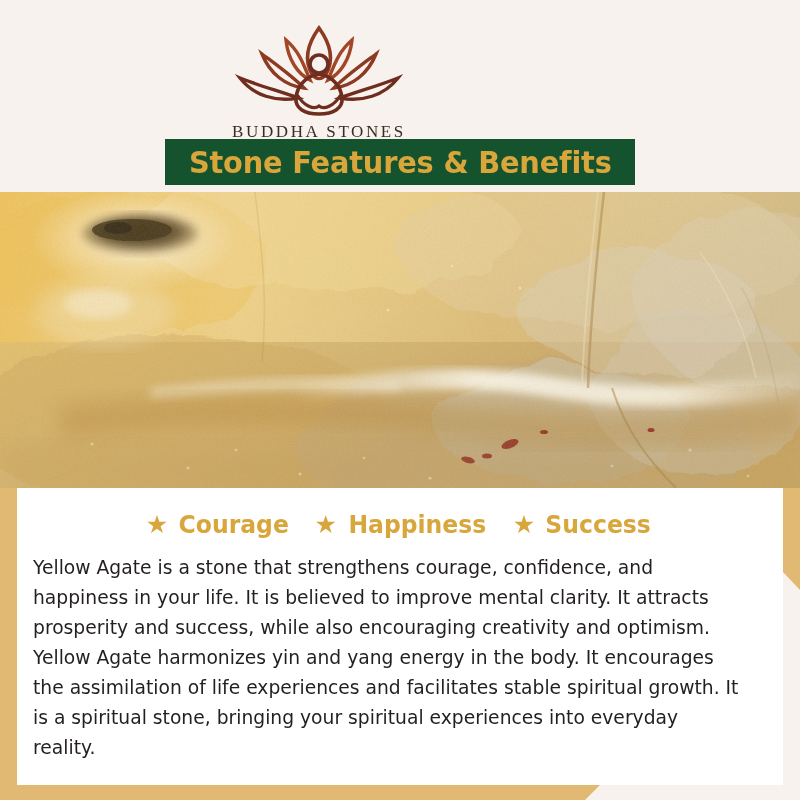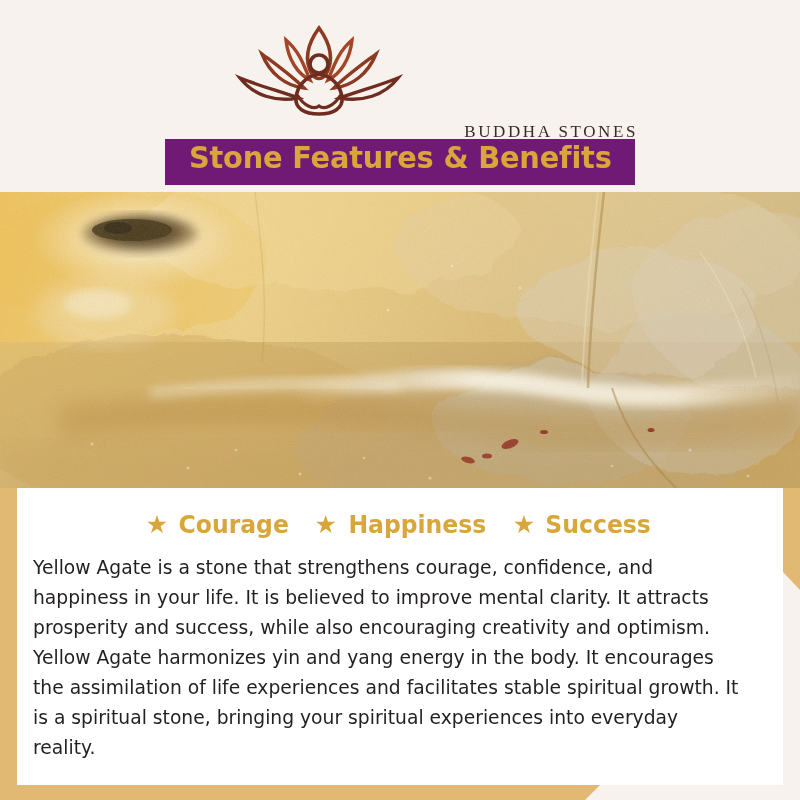--- a/index.html
+++ b/index.html
@@ -49,43 +49,44 @@
   .header {
     position: absolute;
     top: 0; left: 0;
     width: 800px; height: 192px;
     background: #f7f2ed;
   }
   .logo-wrap {
     position: absolute;
     top: 22px; left: 0;
     width: 638px;
-    text-align: right;
+    text-align: center;
   }
   .logo-mark {
     display: block;
     margin: 0 auto;
   }
   .logo-text {
     display: block;
     margin-top: 4px;
     font-family: "Liberation Serif", serif;
     font-size: 17px;
     letter-spacing: 2.6px;
     color: #3b2a24;
     font-weight: 400;
   }
   .title-box {
     position: absolute;
     left: 165px;
     top: 139px;
     width: 470px;
     height: 46px;
-    background: #701a75;
+    background: #14532d;
     display: flex;
+    align-items: center;
     justify-content: center;
   }
   .title-text {
     font-family: "DejaVu Sans", sans-serif;
     font-size: 31px;
     font-weight: 700;
     color: #d9a63c;
     letter-spacing: -0.2px;
     transform: scaleX(0.93);
     white-space: nowrap;

